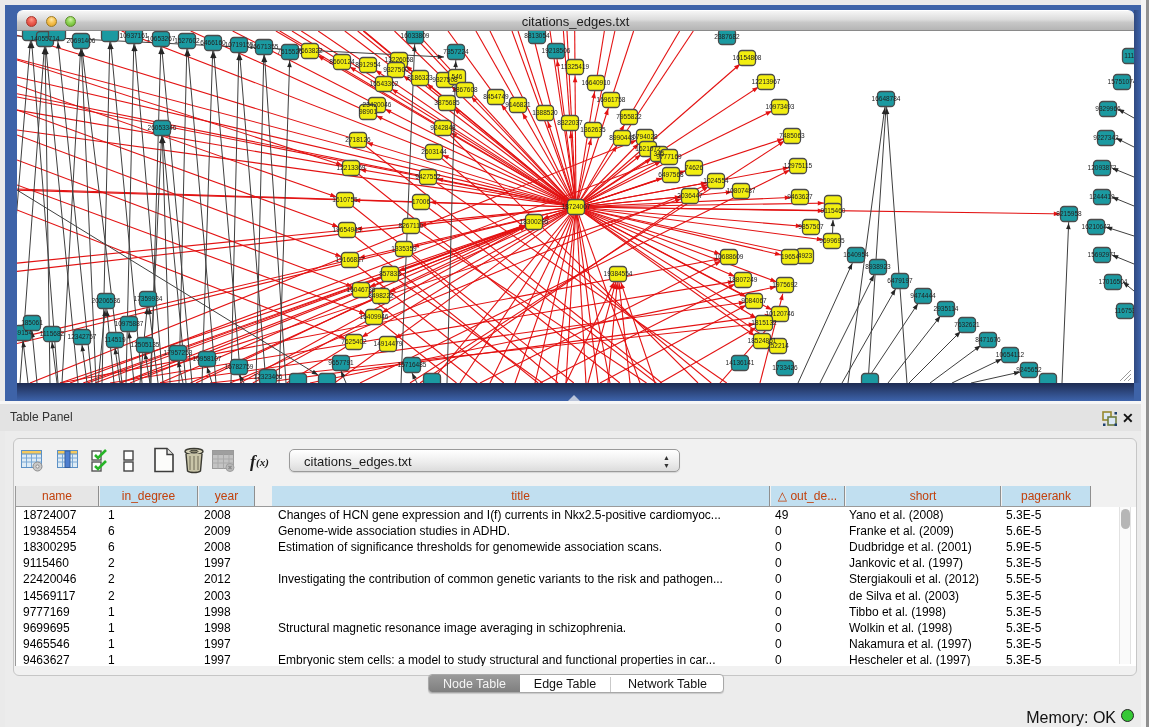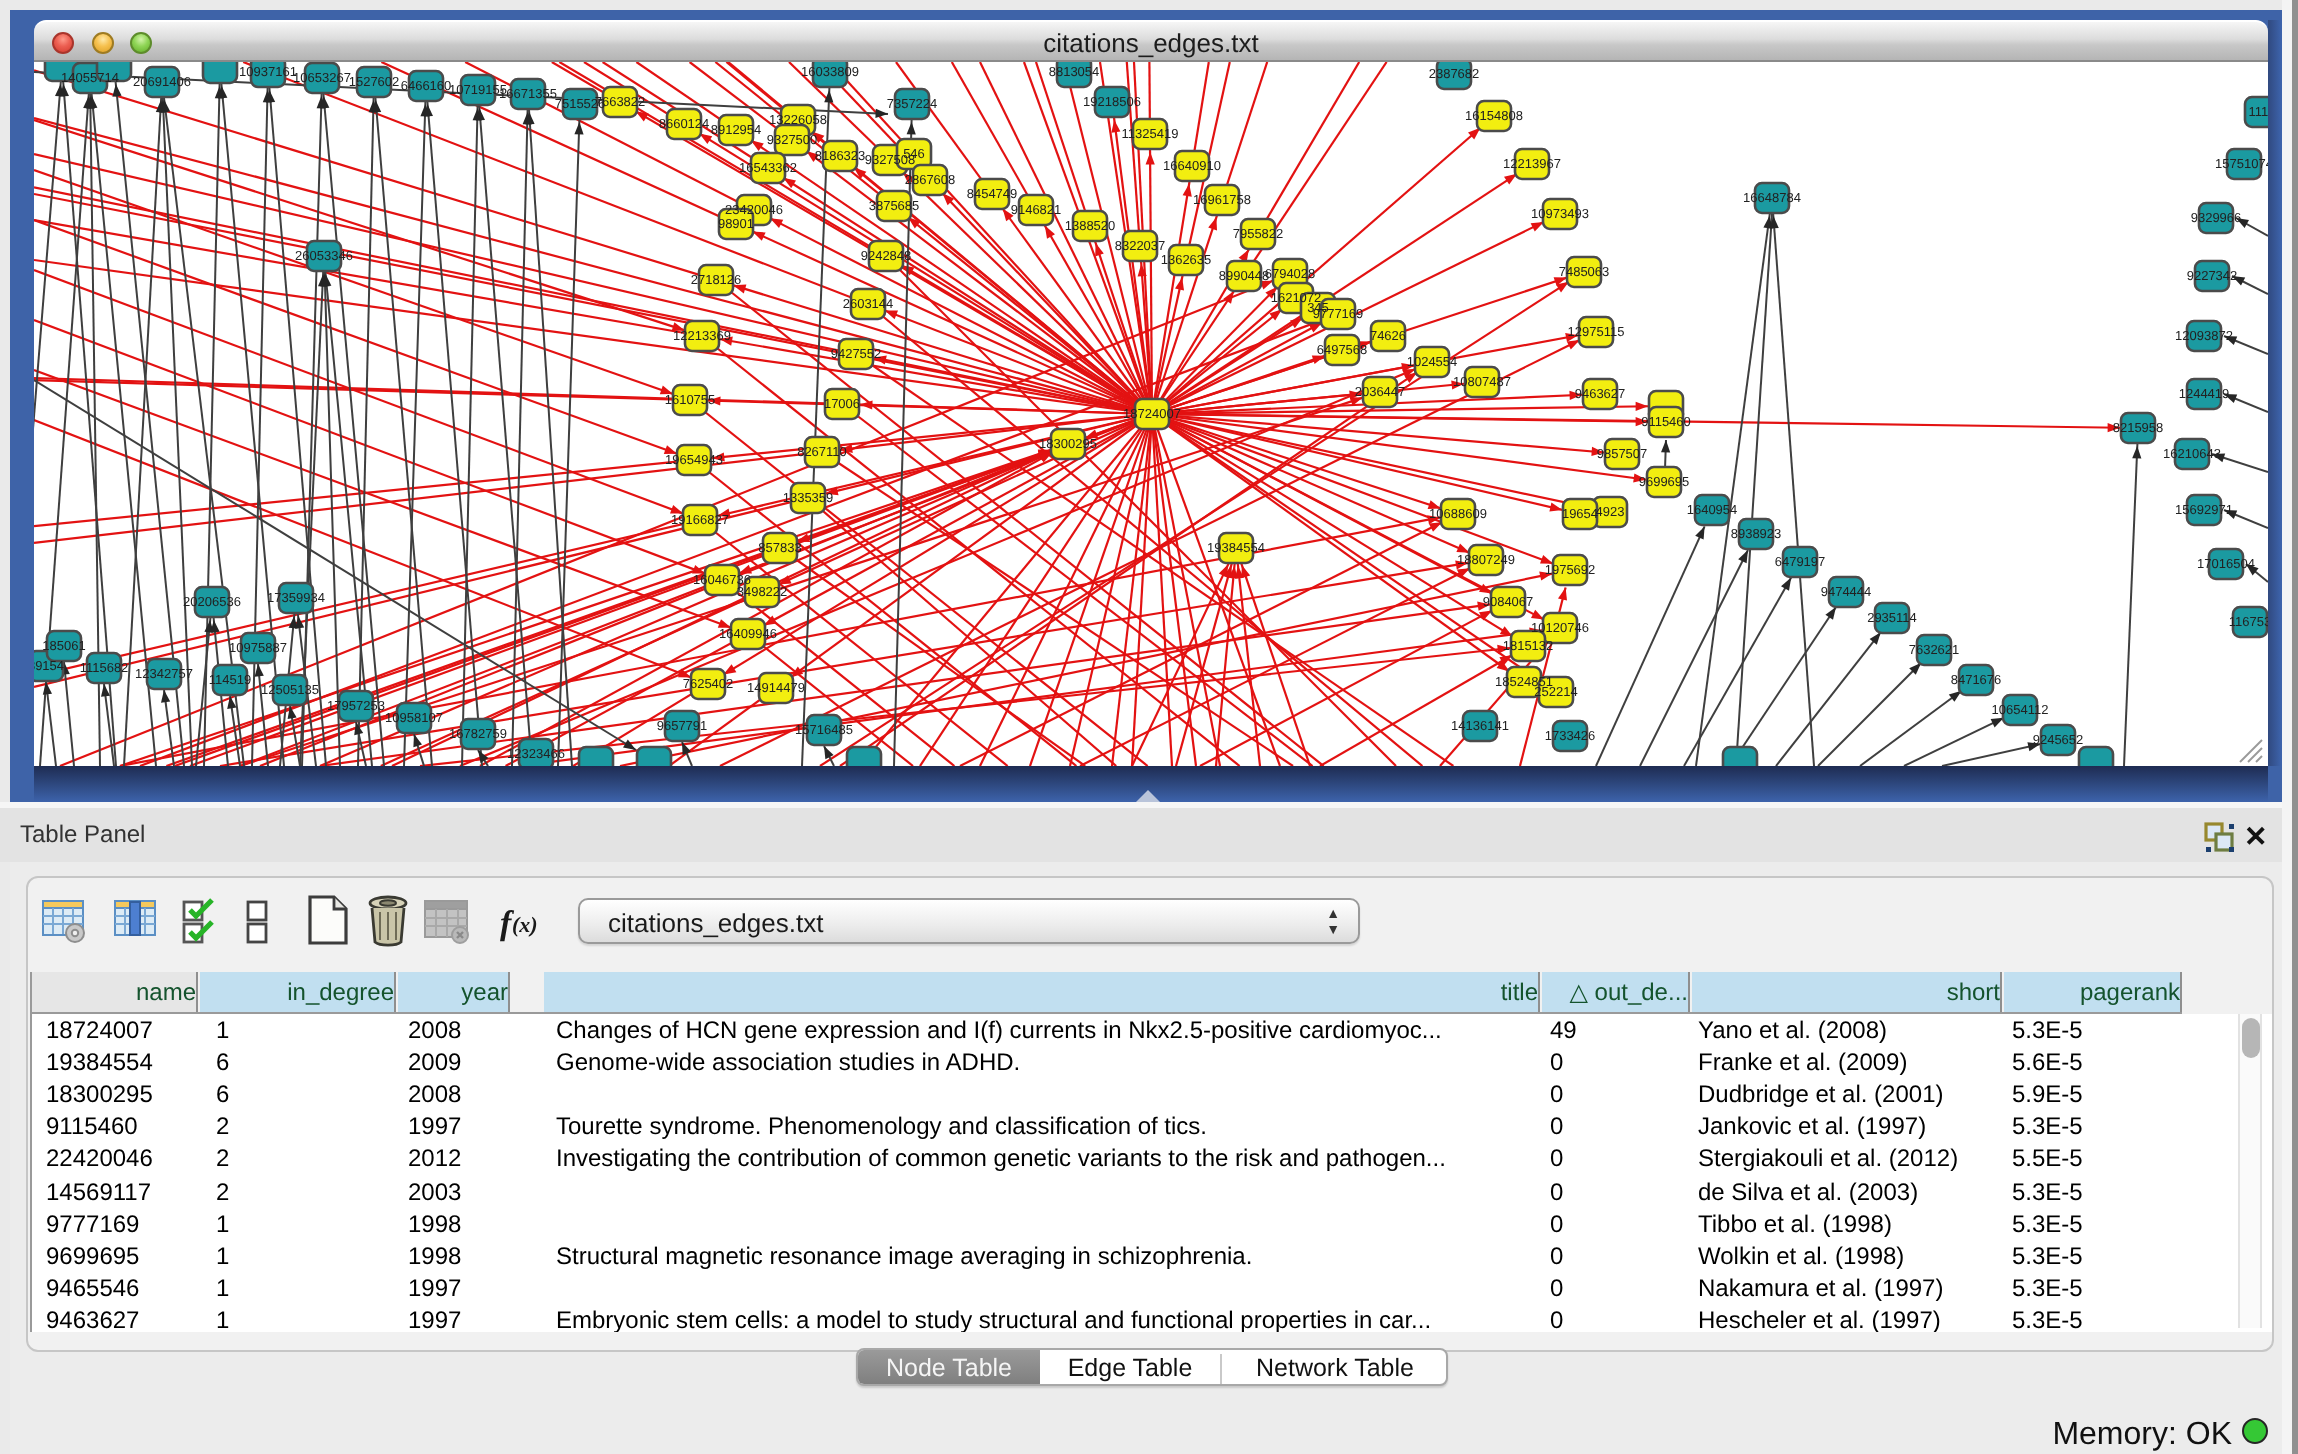--- a/index.html
+++ b/index.html
@@ -33,21 +33,21 @@
 .ticon{position:absolute;top:450px}
 #dropdown{position:absolute;left:289px;top:449px;width:391px;height:23px;
  border:1px solid #9a9a9a;border-radius:5px;
  background:linear-gradient(#ffffff,#ececec 60%,#dcdcdc);
  box-shadow:0 1px 1px rgba(0,0,0,0.12)}
 #dropdown .lbl{position:absolute;left:14px;top:4px;font-size:13px;color:#1a1a1a}
 #dropdown .arr{position:absolute;right:9px;top:3.5px;font-size:7px;line-height:8px;color:#333}
 #grid-l{position:absolute;left:15px;top:486px;width:1px;height:180px;background:#9a9a9a}
 #thead{position:absolute;left:16px;top:486px;height:21px}
 .hc{position:absolute;top:0;height:21px;background:#c1dff0;border-right:1px solid #8f8f8f;
- font-size:12px;color:#14532d;text-align:right;line-height:21px}
+ font-size:12px;color:#c2410c;text-align:center;line-height:21px}
 #thead .g{background:#e6e6e6}
 #thead-bot{position:absolute;left:15px;top:506px;width:1076px;height:1px;background:#9a9a9a}
 #tbody{position:absolute;left:16px;top:507px;width:1120px;height:159px;background:#fff;overflow:hidden}
 .row{position:absolute;left:0;width:1120px;height:16px;font-size:12px;line-height:15px;color:#000}
 .row span{position:absolute;top:0;white-space:nowrap}
 #sb{position:absolute;left:1119px;top:507px;width:12px;height:157px;background:#fafafa;
  border-left:1px solid #e2e2e2;border-right:1px solid #e2e2e2}
 #sb .thumb{position:absolute;left:1px;top:2px;width:9px;height:20px;border-radius:5px;background:#b6b6b6}
 #tabs{position:absolute;left:428px;top:674px;width:296px;height:19px;border:1px solid #a8a8a8;
  border-radius:4px;background:#fff;box-shadow:0 1px 1px rgba(0,0,0,0.15);overflow:hidden}
@@ -831,29 +831,29 @@
         <span style="left:188px">2009</span>
         <span style="left:262px">Genome-wide association studies in ADHD.</span>
         <span style="left:759px">0</span>
         <span style="left:833px">Franke et al. (2009)</span>
         <span style="left:990px">5.6E-5</span>
       </div>
 <div class="row" style="top:33px">
         <span style="left:7px">18300295</span>
         <span style="left:92px">6</span>
         <span style="left:188px">2008</span>
+        <span style="left:262px">Estimation of significance thresholds for genomewide association scans.</span>
         <span style="left:759px">0</span>
         <span style="left:833px">Dudbridge et al. (2001)</span>
         <span style="left:990px">5.9E-5</span>
       </div>
 <div class="row" style="top:49px">
         <span style="left:7px">9115460</span>
         <span style="left:92px">2</span>
         <span style="left:188px">1997</span>
-        <span style="left:262px">Tourette syndrome. Phenomenology and classification of tics.</span>
         <span style="left:759px">0</span>
         <span style="left:833px">Jankovic et al. (1997)</span>
         <span style="left:990px">5.3E-5</span>
       </div>
 <div class="row" style="top:65px">
         <span style="left:7px">22420046</span>
         <span style="left:92px">2</span>
         <span style="left:188px">2012</span>
         <span style="left:262px">Investigating the contribution of common genetic variants to the risk and pathogen...</span>
         <span style="left:759px">0</span>

